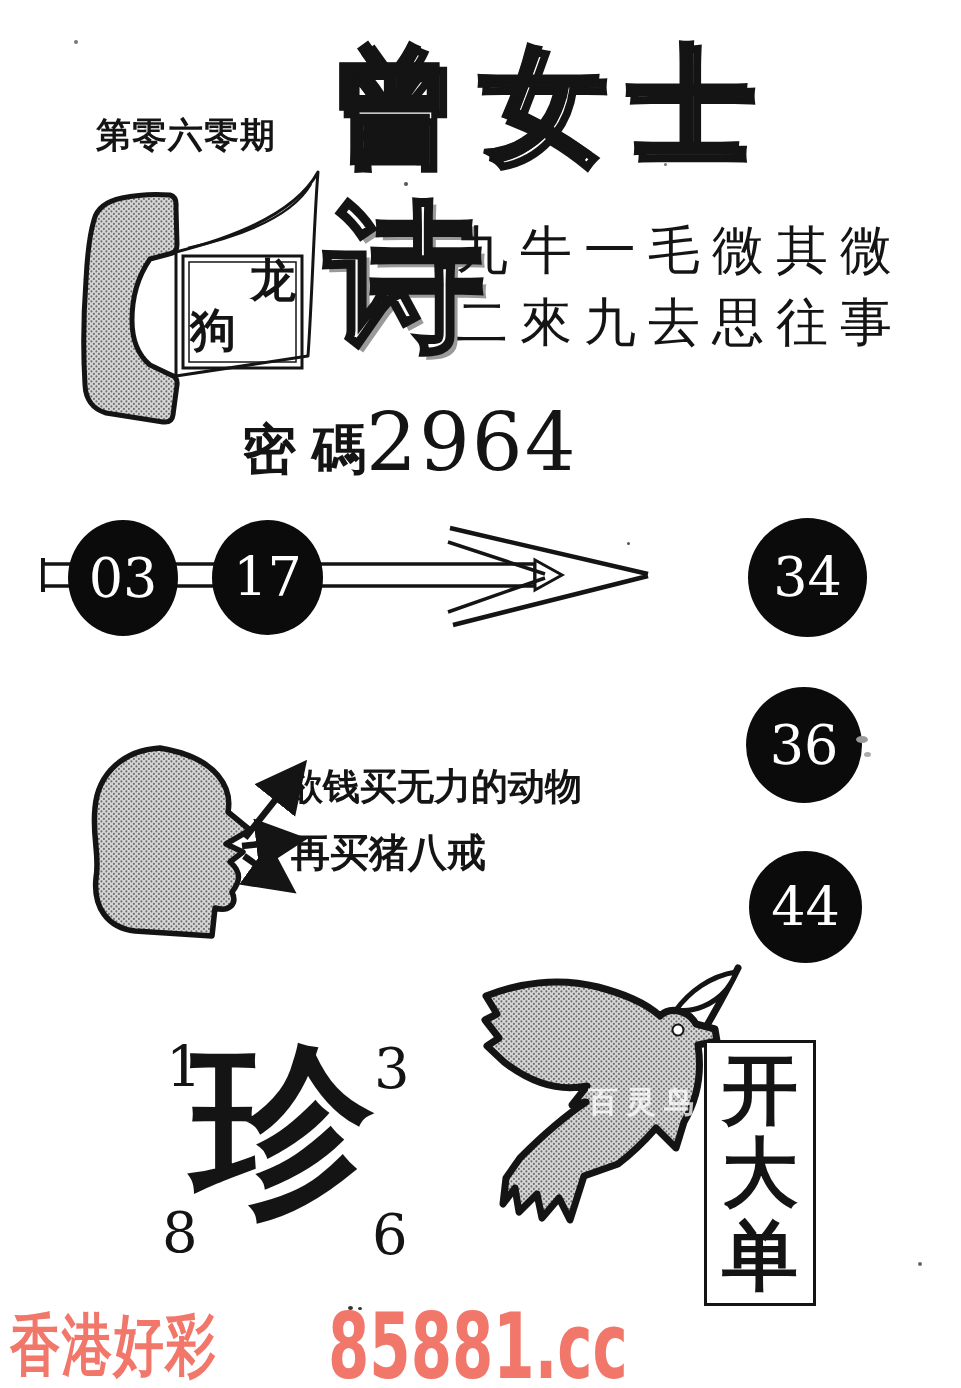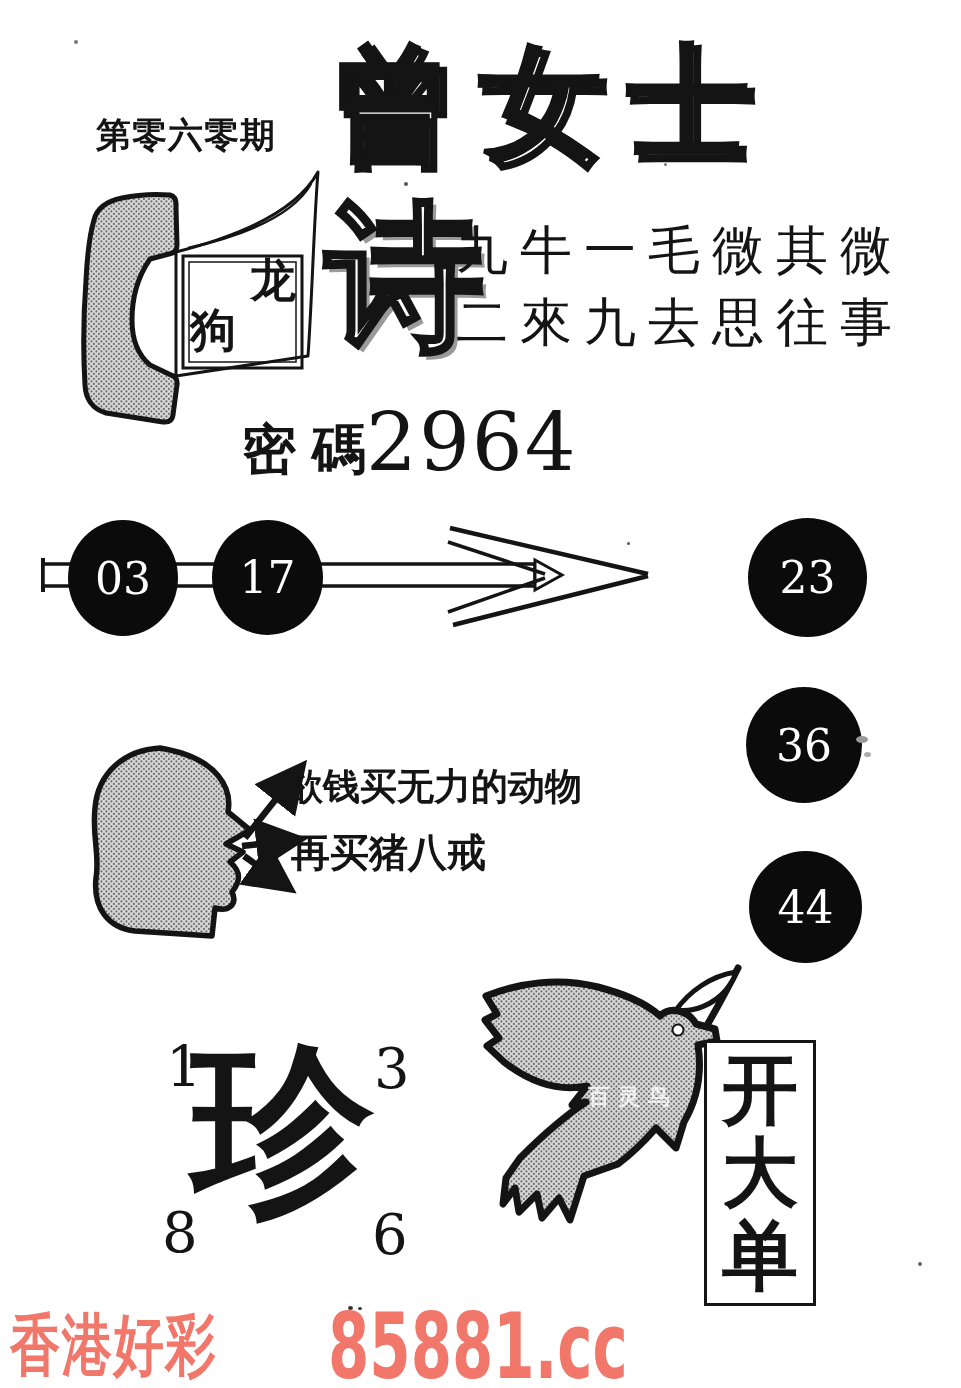--- a/index.html
+++ b/index.html
@@ -19,30 +19,30 @@
   .zodiac{font-size:46px;font-weight:600;line-height:1;}
   #zodiac-top{left:250px;top:258px;}
   #zodiac-bottom{left:190px;top:308px;}
   .poem{font-size:52px;letter-spacing:12px;white-space:nowrap;font-weight:500;}
   #poem1{left:456px;top:216px;}
   #poem2{left:456px;top:288px;}
   #pw-label{left:242px;top:414px;font-size:54px;font-weight:700;letter-spacing:16px;white-space:nowrap;}
   #pw-value{left:366px;top:396px;font-size:80px;font-family:"DejaVu Serif",serif;letter-spacing:2px;}
   
   .ball{background:#0b0b0b;border-radius:50%;color:#ffffff;display:flex;align-items:center;justify-content:center;
-        font-family:"DejaVu Serif","Liberation Serif",serif;font-size:44px;z-index:2;}
+        font-family:"DejaVu Serif","Liberation Serif",serif;font-size:54px;z-index:2;}
   
   .hint{white-space:nowrap;font-family:"Liberation Sans","DejaVu Sans",sans-serif;font-weight:600;}
   #hint1{left:286px;top:762px;font-size:37px;}
   #hint2{left:291px;top:826px;font-size:39px;}
   
   .corner-num{font-size:56px;font-family:"DejaVu Serif",serif;}
   #zhen{left:192px;top:1040px;font-size:182px;font-weight:700;line-height:1;}
   
-  #dove-label{left:588px;top:1082px;font-size:22px;letter-spacing:8px;color:rgba(255,255,255,.78);
+  #dove-label{left:588px;top:1082px;font-size:30px;letter-spacing:8px;color:rgba(255,255,255,.78);
               font-weight:700;z-index:3;white-space:nowrap;}
   
   #result-box{left:704px;top:1040px;width:112px;height:266px;border:3px solid #141414;background:#fff;
               display:flex;flex-direction:column;align-items:center;justify-content:space-between;
               padding:6px 0;box-sizing:border-box;z-index:2;}
   .box-char{font-size:76px;font-weight:700;line-height:1.08;}
   
   #footer-brand{left:10px;top:1300px;font-size:67px;font-weight:800;white-space:nowrap;
                 font-family:"Liberation Sans","DejaVu Sans",sans-serif;color:#f2776b;
                 transform:scaleX(0.75);transform-origin:left top;letter-spacing:2px;}
@@ -94,21 +94,21 @@
   <svg class="abs" style="left:0;top:500px;z-index:1;" width="700" height="160" viewBox="0 0 700 160">
     <line x1="43" y1="58" x2="43" y2="92" stroke="#141414" stroke-width="4"></line>
     <rect x="43" y="64" width="492" height="22" fill="#ffffff" stroke="#141414" stroke-width="3.5"></rect>
     <path d="M 535 60 L 562 75 L 535 90 Z" fill="#ffffff" stroke="#141414" stroke-width="3"></path>
     <path d="M 448 42 L 545 74 M 448 112 L 545 78" fill="none" stroke="#141414" stroke-width="3.5"></path>
     <path d="M 450 28 L 648 74 M 453 125 L 648 76" fill="none" stroke="#141414" stroke-width="4.5"></path>
   </svg>
 
   <div class="abs ball" style="left:68px;top:520px;width:110px;height:116px;">03</div>
   <div class="abs ball" style="left:212px;top:520px;width:111px;height:115px;">17</div>
-  <div class="abs ball" style="left:748px;top:518px;width:119px;height:119px;">23</div>
+  <div class="abs ball" style="left:748px;top:518px;width:119px;height:119px;">34</div>
   <div class="abs ball" style="left:746px;top:687px;width:116px;height:116px;">36</div>
   <div class="abs ball" style="left:749px;top:851px;width:113px;height:112px;">44</div>
 
   <svg class="abs" style="left:80px;top:740px;z-index:1;" width="180" height="205" viewBox="0 0 180 205">
     <defs>
       <pattern id="ht-head" width="5" height="5" patternUnits="userSpaceOnUse">
         <rect width="5" height="5" fill="#d6d6d6"></rect>
         <circle cx="1.4" cy="1.4" r="1.05" fill="#6d6d6d"></circle>
         <circle cx="3.9" cy="3.9" r="1.05" fill="#6d6d6d"></circle>
       </pattern>

